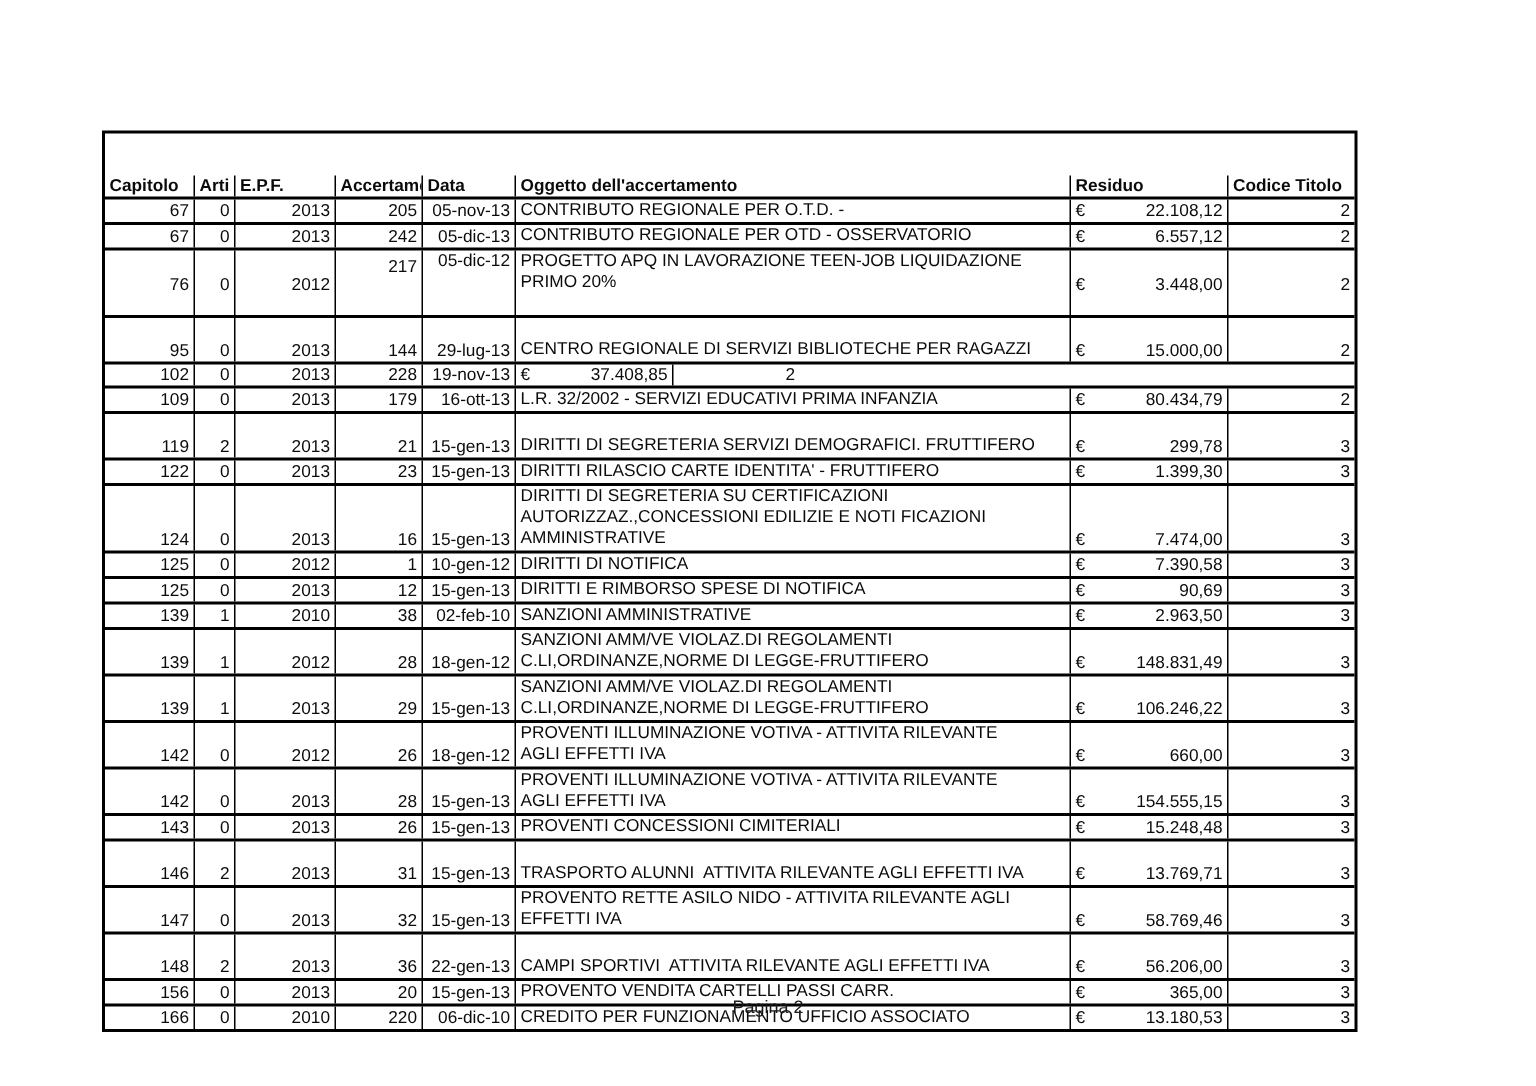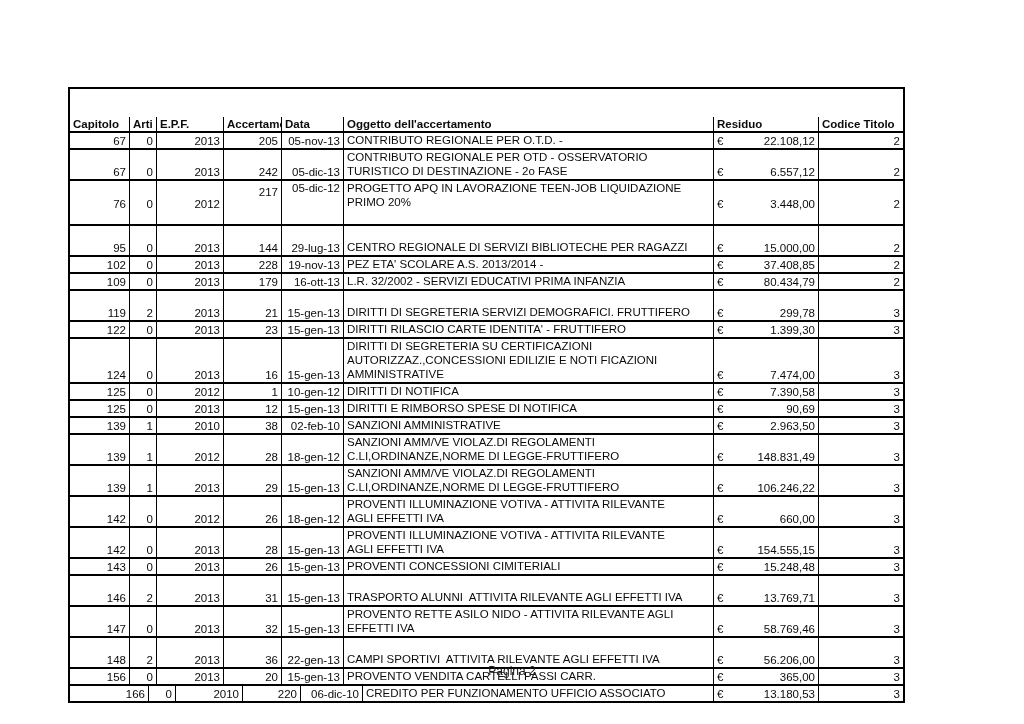--- a/index.html
+++ b/index.html
@@ -18,21 +18,21 @@
     width:837px;
     border:2px solid #000;
     box-sizing:border-box;
     background:#fff;
   }
   .tr{
     display:flex;
     border-bottom:2px solid #000;
     box-sizing:border-box;
   }
-  .tr:last-child{border-bottom:none;margin-left:19px;}
+  .tr:last-child{border-bottom:none;}
   .td,.th{
     border-right:1px solid #000;
     box-sizing:border-box;
     padding:1px 3px 0 3px;
     font-size:11.5px;
     line-height:13px;
     overflow:hidden;
     white-space:pre;
   }
   .td:last-child,.th:last-child{border-right:none;}
@@ -105,21 +105,21 @@
           <div class="td c-oggetto"><div class="og-line">CONTRIBUTO REGIONALE PER O.T.D. -</div></div>
           <div class="td res c-residuo"><div class="res-line"><span>€</span><span>22.108,12</span></div></div>
           <div class="td num c-codice_titolo">2</div>
         </div>
         <div class="tr">
           <div class="td num c-capitolo">67</div>
           <div class="td num c-arti">0</div>
           <div class="td num c-epf">2013</div>
           <div class="td num c-accertamento">242</div>
           <div class="td num c-data">05-dic-13</div>
-          <div class="td c-oggetto"><div class="og-line">CONTRIBUTO REGIONALE PER OTD - OSSERVATORIO</div><div class="og-line">TURISTICO DI DESTINAZIONE - 2o FASE</div></div>
+          <div class="td c-oggetto"><div class="og-line">CONTRIBUTO REGIONALE PER OTD - OSSERVATORIO</div></div>
           <div class="td res c-residuo"><div class="res-line"><span>€</span><span>6.557,12</span></div></div>
           <div class="td num c-codice_titolo">2</div>
         </div>
         <div class="tr">
           <div class="td num c-capitolo" style="padding-bottom: 13px;">76</div>
           <div class="td num c-arti" style="padding-bottom: 13px;">0</div>
           <div class="td num c-epf" style="padding-bottom: 13px;">2012</div>
           <div class="td num c-accertamento" style="padding-bottom: 25px;">217</div>
           <div class="td num c-data" style="padding-bottom: 29px;">05-dic-12</div>
           <div class="td c-oggetto"><div class="og-line">PROGETTO APQ IN LAVORAZIONE TEEN-JOB LIQUIDAZIONE</div><div class="og-line">PRIMO 20%</div><div class="og-line"></div></div>
@@ -135,21 +135,20 @@
           <div class="td c-oggetto"><div class="og-line"></div><div class="og-line">CENTRO REGIONALE DI SERVIZI BIBLIOTECHE PER RAGAZZI</div></div>
           <div class="td res c-residuo"><div class="res-line"><span>€</span><span>15.000,00</span></div></div>
           <div class="td num c-codice_titolo">2</div>
         </div>
         <div class="tr">
           <div class="td num c-capitolo">102</div>
           <div class="td num c-arti">0</div>
           <div class="td num c-epf">2013</div>
           <div class="td num c-accertamento">228</div>
           <div class="td num c-data">19-nov-13</div>
-          <div class="td c-oggetto"><div class="og-line">PEZ ETA' SCOLARE A.S. 2013/2014 -</div></div>
           <div class="td res c-residuo"><div class="res-line"><span>€</span><span>37.408,85</span></div></div>
           <div class="td num c-codice_titolo">2</div>
         </div>
         <div class="tr">
           <div class="td num c-capitolo">109</div>
           <div class="td num c-arti">0</div>
           <div class="td num c-epf">2013</div>
           <div class="td num c-accertamento">179</div>
           <div class="td num c-data">16-ott-13</div>
           <div class="td c-oggetto"><div class="og-line">L.R. 32/2002 - SERVIZI EDUCATIVI PRIMA INFANZIA</div></div>

